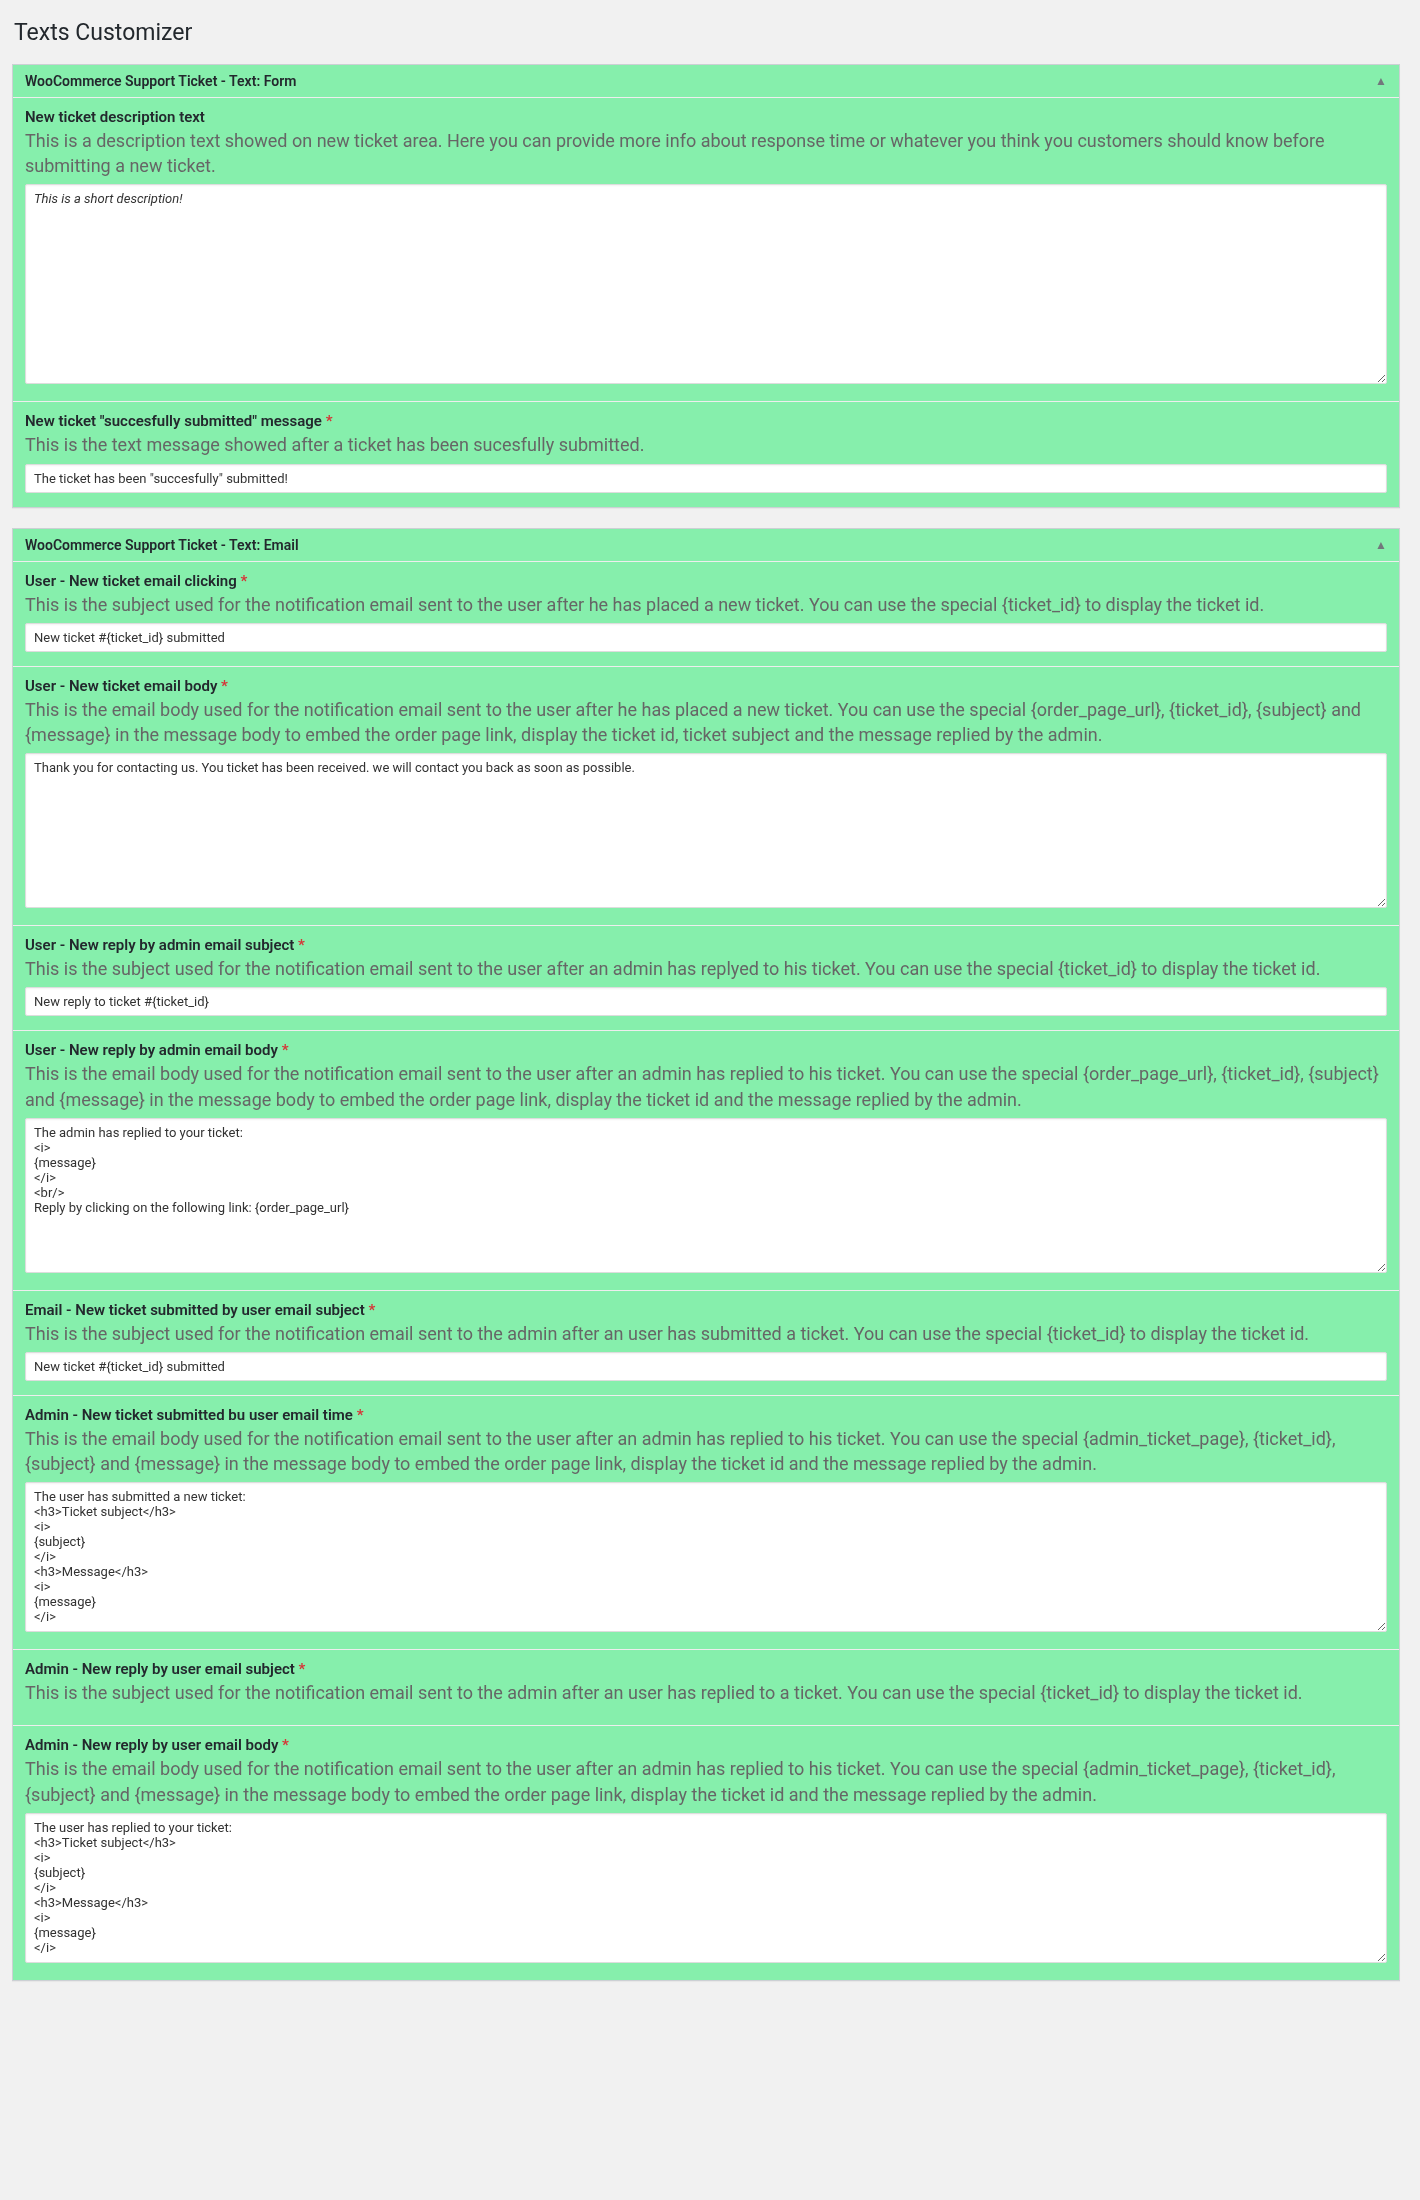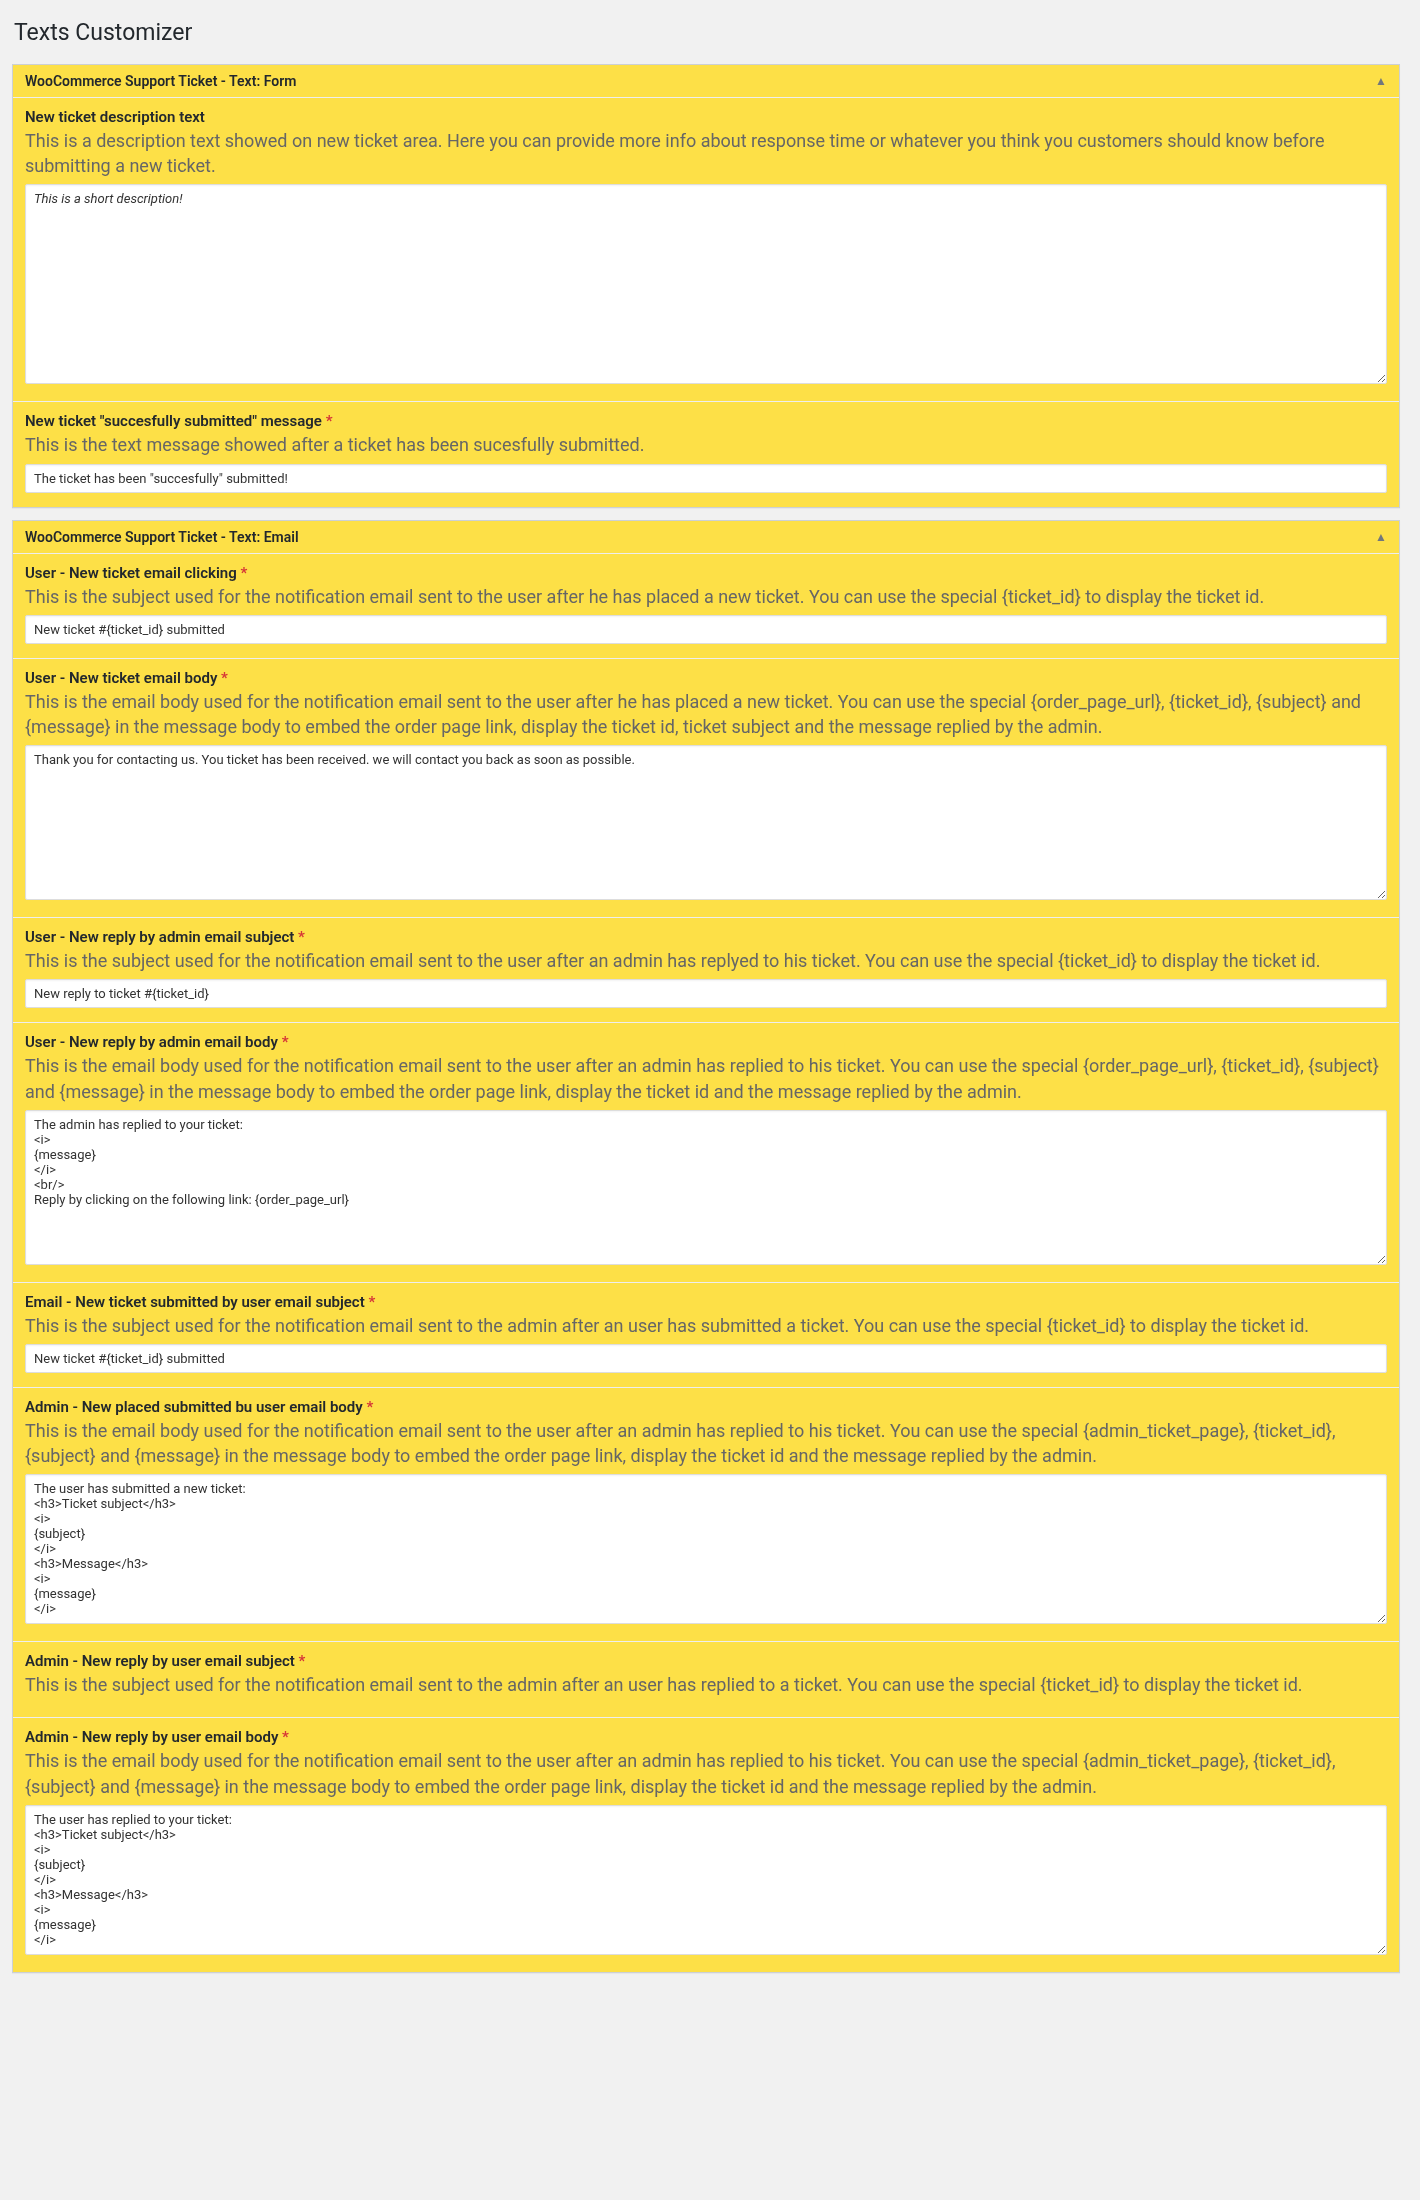--- a/index.html
+++ b/index.html
@@ -15,24 +15,24 @@
     padding: 10px 20px 40px 12px;
   }
   h1.page-title {
     font-size: 23px;
     font-weight: 400;
     color: #23282d;
     margin: 0 0 14px 2px;
     padding: 9px 0 4px 0;
   }
   .postbox {
-    background: #fde047;
+    background: #86efac;
     border: 1px solid #ccd0d4;
     box-shadow: 0 1px 1px rgba(0,0,0,.04);
-    margin-bottom: 12px;
+    margin-bottom: 20px;
   }
   .postbox .hndle {
     display:flex;
     align-items:center;
     justify-content:space-between;
     border-bottom: 1px solid #eee;
     padding: 8px 12px;
     font-size: 14px;
     font-weight: 600;
     color: #23282d;
@@ -158,21 +158,21 @@
       <div class="field-label">
         <span>Email - New ticket submitted by user email subject</span>
         <span class="req">*</span>
       </div>
       <div class="field-desc">This is the subject used for the notification email sent to the admin after an user has submitted a ticket. You can use the special {ticket_id} to display the ticket id.</div>
       <input type="text" value="New ticket #{ticket_id} submitted" style="">
     </div>
 
     <div class="field-block">
       <div class="field-label">
-        <span>Admin - New placed submitted bu user email body</span>
+        <span>Admin - New ticket submitted bu user email time</span>
         <span class="req">*</span>
       </div>
       <div class="field-desc">This is the email body used for the notification email sent to the user after an admin has replied to his ticket. You can use the special {admin_ticket_page}, {ticket_id}, {subject} and {message} in the message body to embed the order page link, display the ticket id and the message replied by the admin.</div>
       <textarea class="mid2" style="">The user has submitted a new ticket:
 &lt;h3&gt;Ticket subject&lt;/h3&gt;
 &lt;i&gt;
 {subject}
 &lt;/i&gt;
 &lt;h3&gt;Message&lt;/h3&gt;
 &lt;i&gt;

